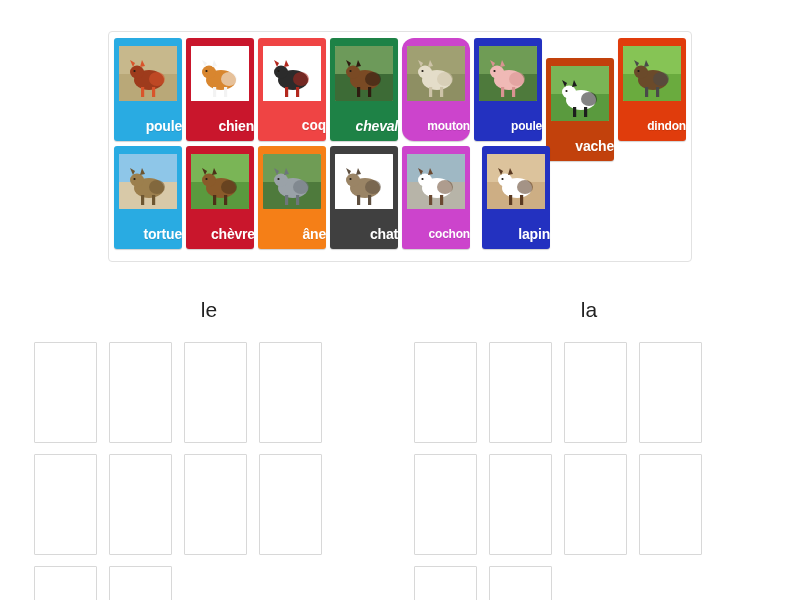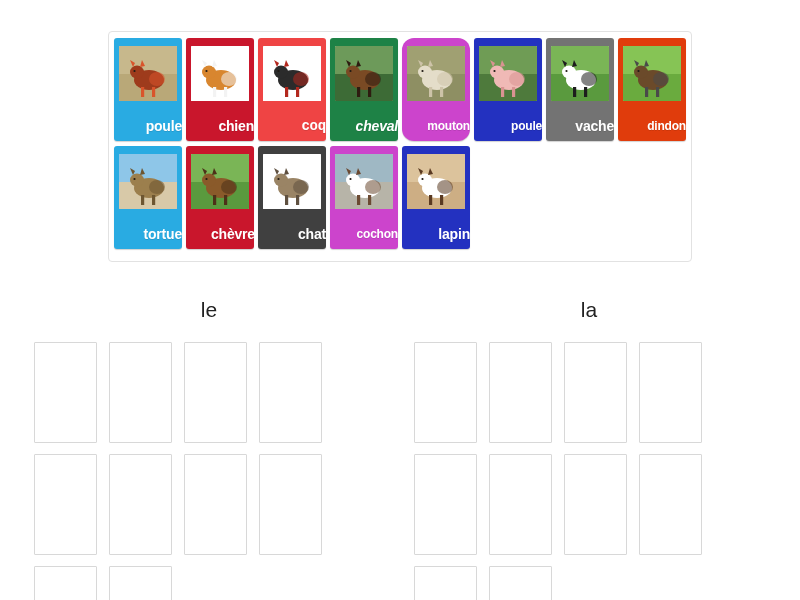--- a/index.html
+++ b/index.html
@@ -231,21 +231,21 @@
               <path d="M14 21 l-3 -7 l5 3 z" fill="#d99392"></path>
               <path d="M21 21 l2 -7 l3 6 z" fill="#d99392"></path>
               <ellipse cx="38" cy="33" rx="8" ry="7" fill="#d99392" opacity="0.55"></ellipse>
               <rect x="22" y="41" width="3.2" height="10" fill="#d99392"></rect>
               <rect x="33" y="41" width="3.2" height="10" fill="#d99392"></rect>
               <circle cx="15.5" cy="25" r="1.1" fill="#201a14"></circle>
             </svg>
           </div>
           <div class="tile-label small">poule</div>
         </div>
-        <div class="tile" style="background: #737373;">
+        <div class="tile" style="background: #c2410c; margin-top: 20px;">
           <div class="tile-thumb">
             <svg viewBox="0 0 58 55" preserveAspectRatio="none" aria-hidden="true">
               <rect x="0" y="0" width="58" height="55" fill="#7ab556"></rect>
               <rect x="0" y="28" width="58" height="27" fill="#5a9a3e"></rect>
               <ellipse cx="30" cy="34" rx="15" ry="10" fill="#ffffff"></ellipse>
               <ellipse cx="18" cy="26" rx="7" ry="6.5" fill="#ffffff"></ellipse>
               <path d="M14 21 l-3 -7 l5 3 z" fill="#1d1d1d"></path>
               <path d="M21 21 l2 -7 l3 6 z" fill="#1d1d1d"></path>
               <ellipse cx="38" cy="33" rx="8" ry="7" fill="#1d1d1d" opacity="0.55"></ellipse>
               <rect x="22" y="41" width="3.2" height="10" fill="#1d1d1d"></rect>
@@ -301,20 +301,37 @@
               <path d="M14 21 l-3 -7 l5 3 z" fill="#4d3118"></path>
               <path d="M21 21 l2 -7 l3 6 z" fill="#4d3118"></path>
               <ellipse cx="38" cy="33" rx="8" ry="7" fill="#4d3118" opacity="0.55"></ellipse>
               <rect x="22" y="41" width="3.2" height="10" fill="#4d3118"></rect>
               <rect x="33" y="41" width="3.2" height="10" fill="#4d3118"></rect>
               <circle cx="15.5" cy="25" r="1.1" fill="#201a14"></circle>
             </svg>
           </div>
           <div class="tile-label">chèvre</div>
         </div>
+        <div class="tile" style="background: rgb(245, 127, 23);">
+          <div class="tile-thumb">
+            <svg viewBox="0 0 58 55" preserveAspectRatio="none" aria-hidden="true">
+              <rect x="0" y="0" width="58" height="55" fill="#6f9c55"></rect>
+              <rect x="0" y="28" width="58" height="27" fill="#4e7a3c"></rect>
+              <ellipse cx="30" cy="34" rx="15" ry="10" fill="#9aa2a8"></ellipse>
+              <ellipse cx="18" cy="26" rx="7" ry="6.5" fill="#9aa2a8"></ellipse>
+              <path d="M14 21 l-3 -7 l5 3 z" fill="#6d757b"></path>
+              <path d="M21 21 l2 -7 l3 6 z" fill="#6d757b"></path>
+              <ellipse cx="38" cy="33" rx="8" ry="7" fill="#6d757b" opacity="0.55"></ellipse>
+              <rect x="22" y="41" width="3.2" height="10" fill="#6d757b"></rect>
+              <rect x="33" y="41" width="3.2" height="10" fill="#6d757b"></rect>
+              <circle cx="15.5" cy="25" r="1.1" fill="#201a14"></circle>
+            </svg>
+          </div>
+          <div class="tile-label">âne</div>
+        </div>
         <div class="tile" style="background: #404040;">
           <div class="tile-thumb">
             <svg viewBox="0 0 58 55" preserveAspectRatio="none" aria-hidden="true">
               <rect x="0" y="0" width="58" height="55" fill="#ffffff"></rect>
               <rect x="0" y="28" width="58" height="27" fill="#ffffff"></rect>
               <ellipse cx="30" cy="34" rx="15" ry="10" fill="#9a8465"></ellipse>
               <ellipse cx="18" cy="26" rx="7" ry="6.5" fill="#9a8465"></ellipse>
               <path d="M14 21 l-3 -7 l5 3 z" fill="#5f5040"></path>
               <path d="M21 21 l2 -7 l3 6 z" fill="#5f5040"></path>
               <ellipse cx="38" cy="33" rx="8" ry="7" fill="#5f5040" opacity="0.55"></ellipse>
@@ -335,21 +352,21 @@
               <path d="M14 21 l-3 -7 l5 3 z" fill="#6b4a32"></path>
               <path d="M21 21 l2 -7 l3 6 z" fill="#6b4a32"></path>
               <ellipse cx="38" cy="33" rx="8" ry="7" fill="#6b4a32" opacity="0.55"></ellipse>
               <rect x="22" y="41" width="3.2" height="10" fill="#6b4a32"></rect>
               <rect x="33" y="41" width="3.2" height="10" fill="#6b4a32"></rect>
               <circle cx="15.5" cy="25" r="1.1" fill="#201a14"></circle>
             </svg>
           </div>
           <div class="tile-label small">cochon</div>
         </div>
-        <div class="tile" style="background: rgb(35, 49, 192);">
+        <div class="tile" style="background: rgb(35, 49, 192); margin-left: 8px;">
           <div class="tile-thumb">
             <svg viewBox="0 0 58 55" preserveAspectRatio="none" aria-hidden="true">
               <rect x="0" y="0" width="58" height="55" fill="#dcc39c"></rect>
               <rect x="0" y="28" width="58" height="27" fill="#cdae84"></rect>
               <ellipse cx="30" cy="34" rx="15" ry="10" fill="#ffffff"></ellipse>
               <ellipse cx="18" cy="26" rx="7" ry="6.5" fill="#ffffff"></ellipse>
               <path d="M14 21 l-3 -7 l5 3 z" fill="#5a3a22"></path>
               <path d="M21 21 l2 -7 l3 6 z" fill="#5a3a22"></path>
               <ellipse cx="38" cy="33" rx="8" ry="7" fill="#5a3a22" opacity="0.55"></ellipse>
               <rect x="22" y="41" width="3.2" height="10" fill="#5a3a22"></rect>

